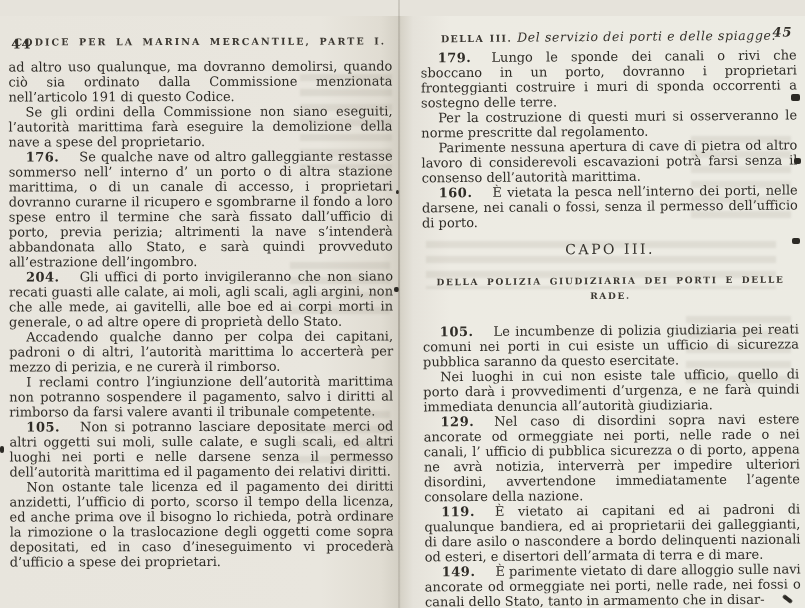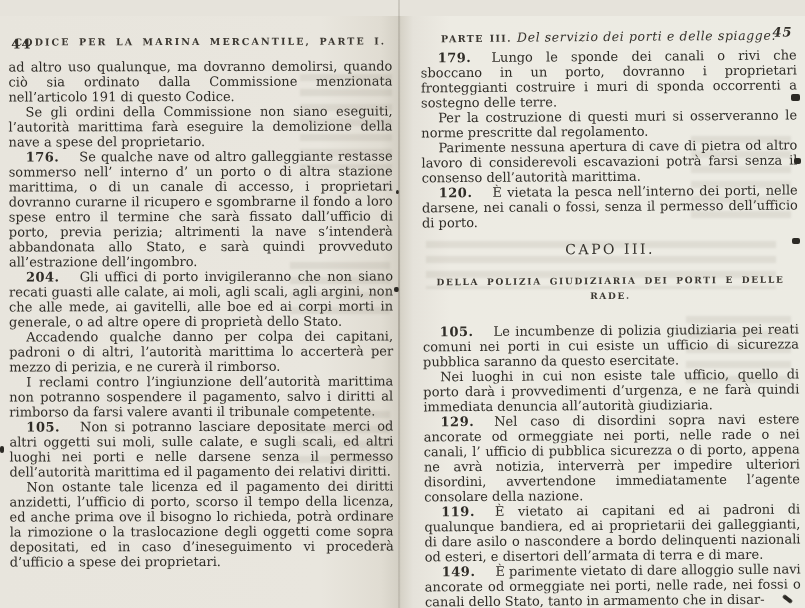--- a/index.html
+++ b/index.html
@@ -107,30 +107,30 @@
     <div class="ghost" style="left:295px; top:395px; width:95px;  height:55px;"></div>
     <div class="mark" style="left:0px; top:430px; width:4px; height:7px;"></div>
     <div class="mark" style="left:396px; top:174px; width:3px; height:4px;"></div>
     <div class="mark" style="left:394px; top:271px; width:5px; height:5px;"></div>
   </div>
 
   <div class="page page-right">
     <div class="content">
       <div class="running-head">
         <div class="rh-center">
-          <span class="rh-caps">PARTE III.</span>
+          <span class="rh-caps">DELLA III.</span>
           <span class="rh-italic">Del servizio dei porti e delle spiagge.</span>
         </div>
         <span class="pnum">45</span>
       </div>
       <div class="bodytext">
         <p class="para ind"><span class="artnum">179.</span><span>Lungo le sponde dei canali o rivi che sboccano in un porto, dovranno i proprietari fronteggianti costruire i muri di sponda occorrenti a sostegno delle terre.</span></p>
         <p class="para ind"><span class="artnum"></span><span>Per la costruzione di questi muri si osserveranno le norme prescritte dal regolamento.</span></p>
         <p class="para ind"><span class="artnum"></span><span>Parimente nessuna apertura di cave di pietra od altro lavoro di considerevoli escavazioni potrà farsi senza il consenso dell’autorità marittima.</span></p>
-        <p class="para ind"><span class="artnum">120.</span><span>È vietata la pesca nell’interno dei porti, nelle darsene, nei canali o fossi, senza il permesso dell’ufficio di porto.</span></p>
+        <p class="para ind"><span class="artnum">160.</span><span>È vietata la pesca nell’interno dei porti, nelle darsene, nei canali o fossi, senza il permesso dell’ufficio di porto.</span></p>
 
         <p class="para capo">CAPO III.</p>
         <p class="para sezione">DELLA POLIZIA GIUDIZIARIA DEI PORTI E DELLE RADE.</p>
 
         <p class="para ind"><span class="artnum">105.</span><span>Le incumbenze di polizia giudiziaria pei reati comuni nei porti in cui esiste un ufficio di sicurezza pubblica saranno da questo esercitate.</span></p>
         <p class="para ind"><span class="artnum"></span><span>Nei luoghi in cui non esiste tale ufficio, quello di porto darà i provvedimenti d’urgenza, e ne farà quindi immediata denuncia all’autorità giudiziaria.</span></p>
         <p class="para ind"><span class="artnum">129.</span><span>Nel caso di disordini sopra navi estere ancorate od ormeggiate nei porti, nelle rade o nei canali, l’ ufficio di pubblica sicurezza o di porto, appena ne avrà notizia, interverrà per impedire ulteriori disordini, avvertendone immediatamente l’agente consolare della nazione.</span></p>
         <p class="para ind"><span class="artnum">119.</span><span>È vietato ai capitani ed ai padroni di qualunque bandiera, ed ai proprietarii dei galleggianti, di dare asilo o nascondere a bordo delinquenti nazionali od esteri, e disertori dell’armata di terra e di mare.</span></p>
         <p class="para ind"><span class="artnum">149.</span><span>È parimente vietato di dare alloggio sulle navi ancorate od ormeggiate nei porti, nelle rade, nei fossi o canali dello Stato, tanto in armamento che in disar-</span></p>
       </div>

